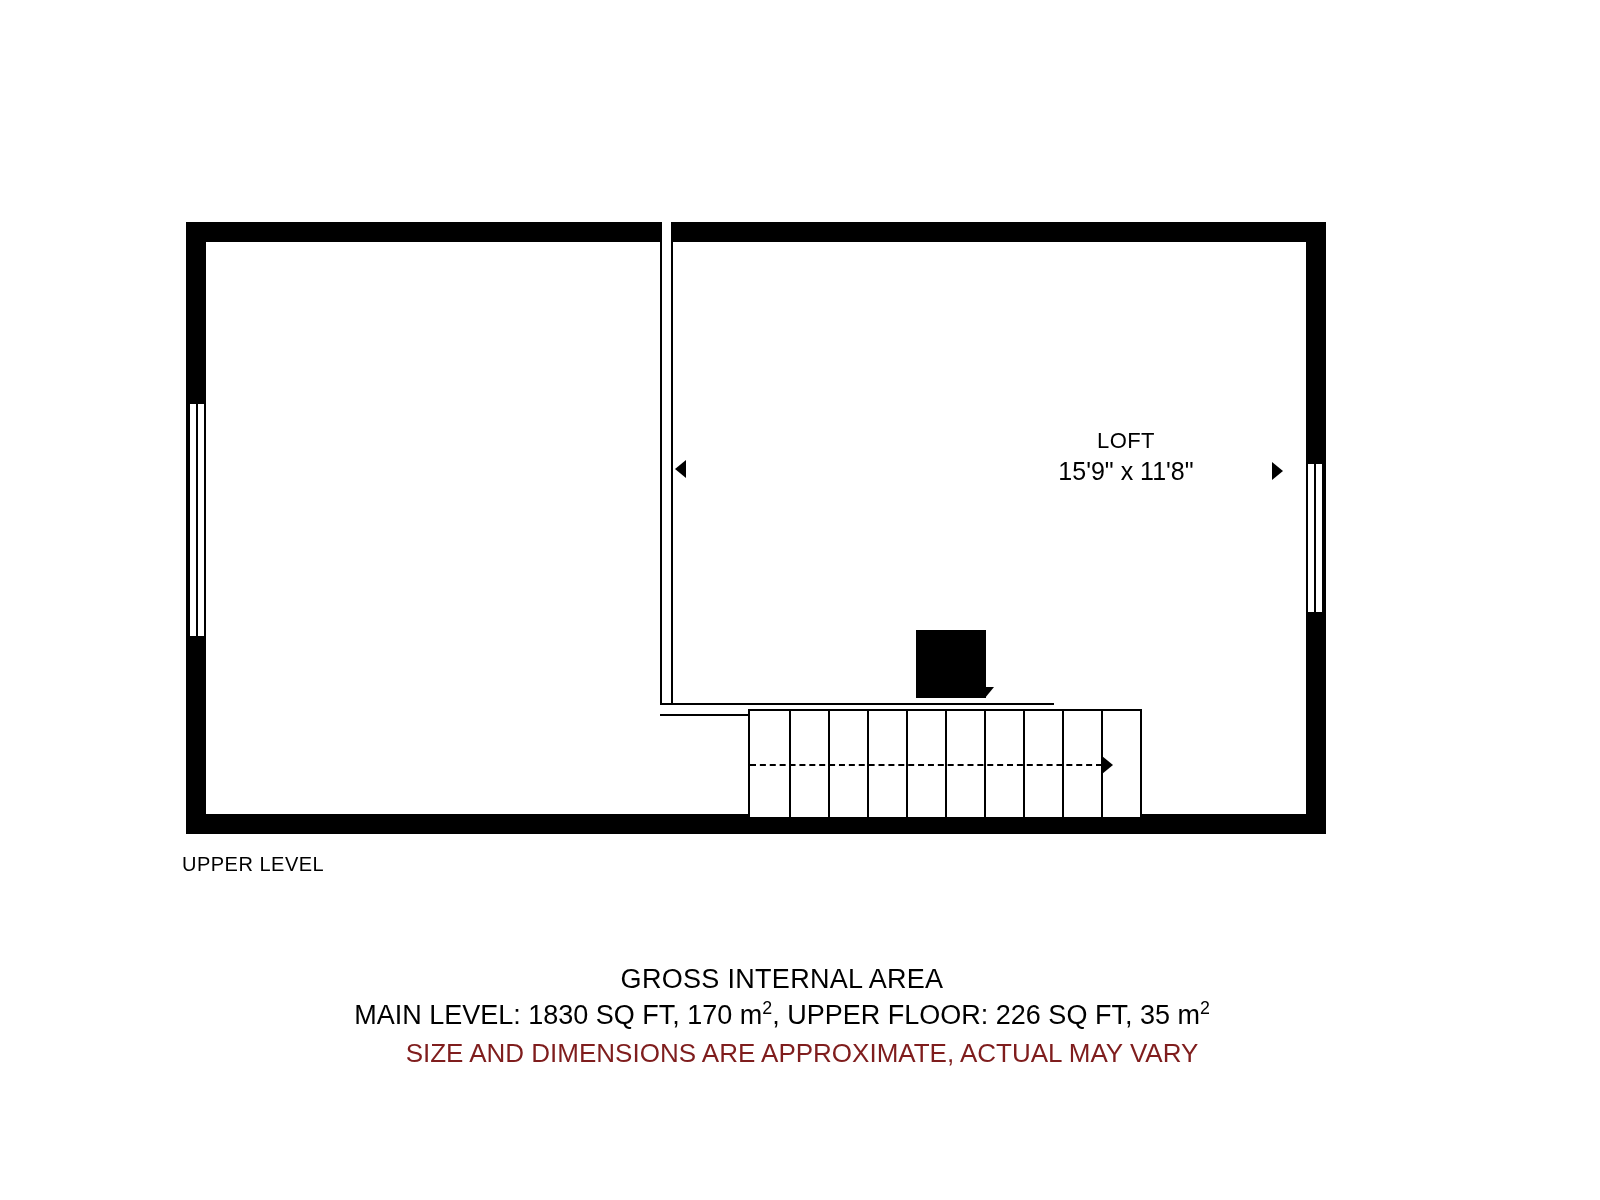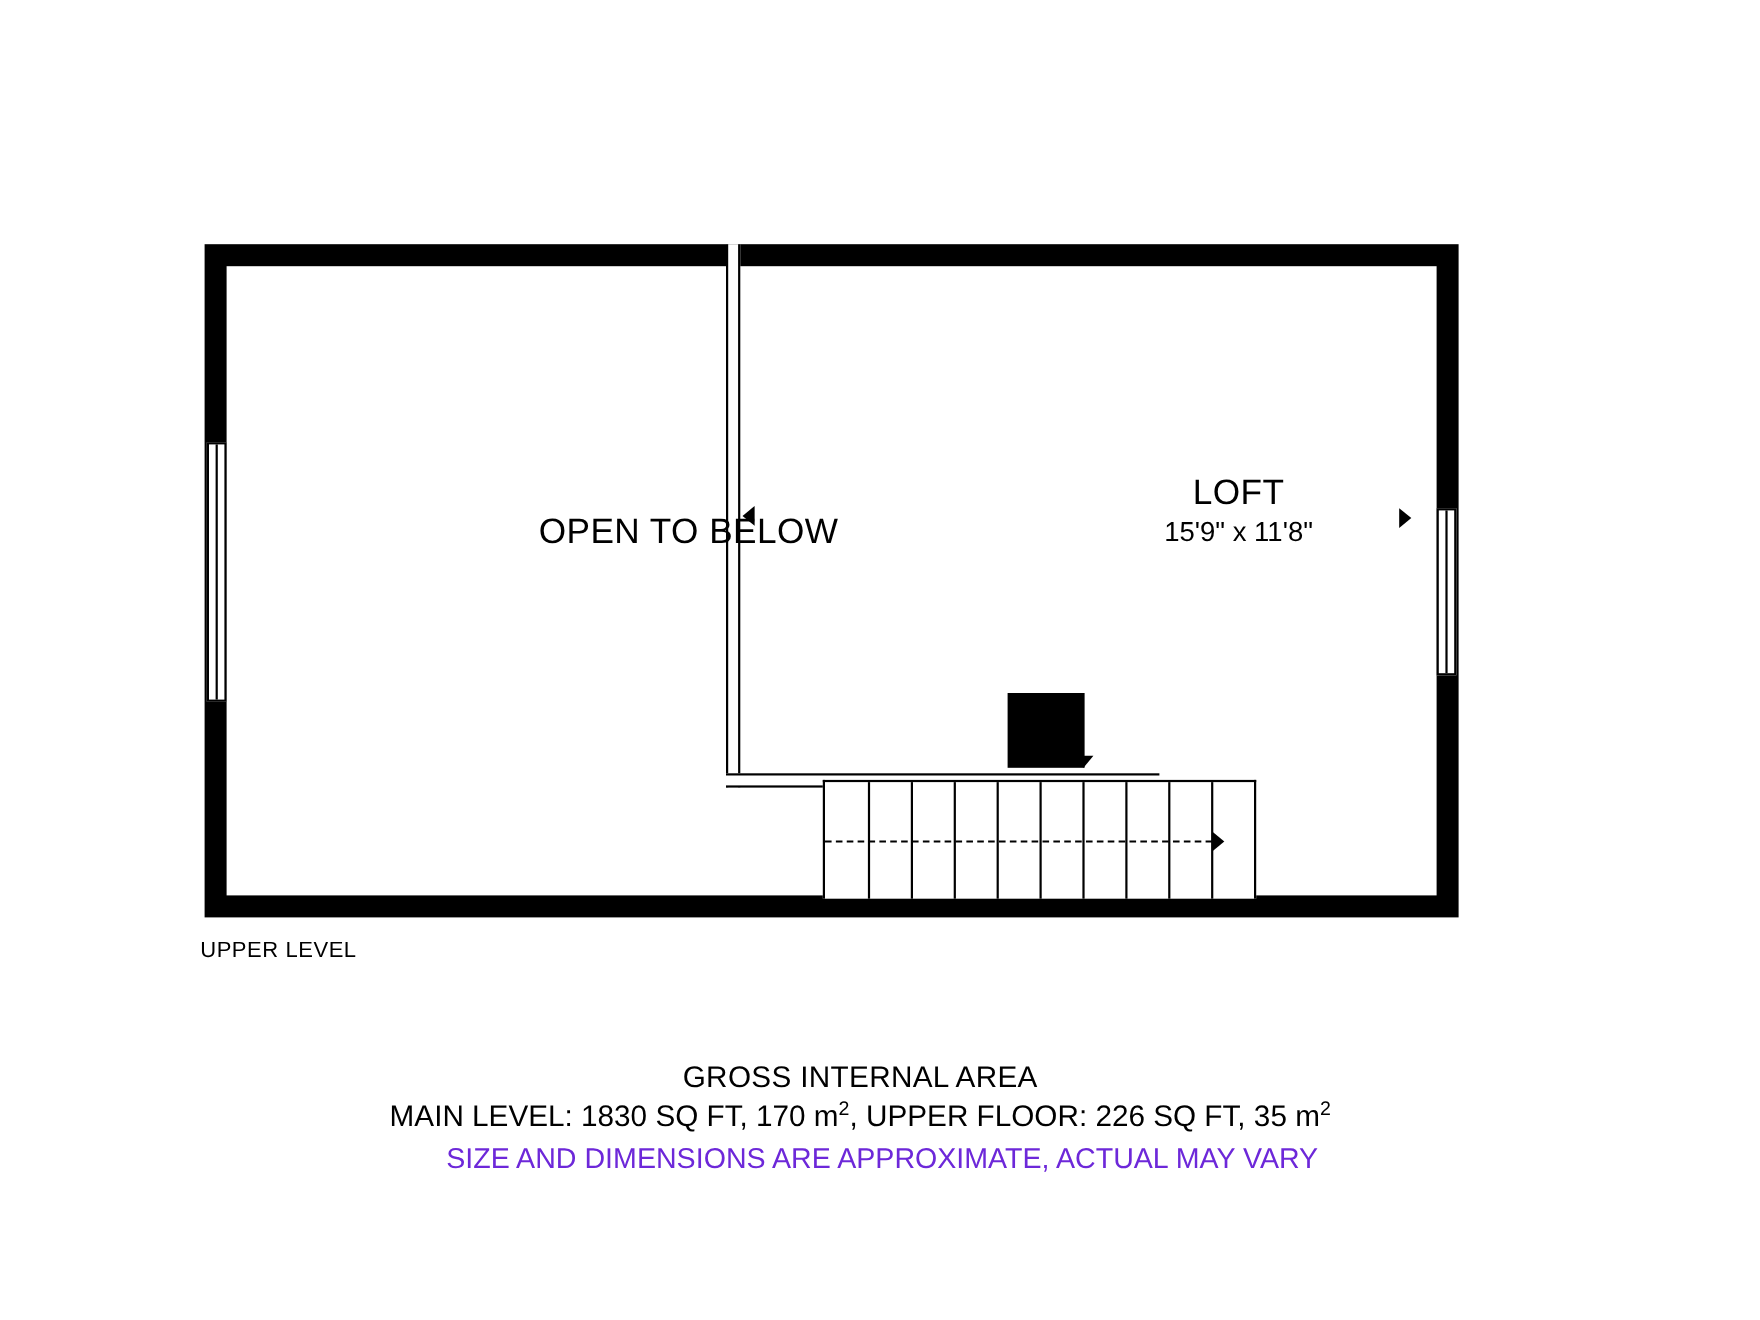--- a/index.html
+++ b/index.html
@@ -154,21 +154,21 @@
   }
 
   
   .room-label {
     position: absolute;
     text-align: center;
     white-space: nowrap;
     line-height: 1.28;
   }
   .room-label .name {
-    font-size: 32px;
+    font-size: 22px;
     letter-spacing: 0.4px;
   }
   .room-label .dims {
     font-size: 25px;
   }
 
   #label-open-below {
     left: 250px;
     top: 241px;
     width: 380px;
@@ -198,21 +198,21 @@
   }
   #summary .line {
     font-size: 27px;
     line-height: 1.33;
     white-space: nowrap;
   }
   #summary .line.title {
     letter-spacing: 0.3px;
   }
   #summary .line.disclaimer {
-    color: #6d28d9;
+    color: #7f1d1d;
     font-size: 26px;
     margin-top: 2px;
     margin-left: 40px;
   }
   sup {
     font-size: 0.66em;
     vertical-align: super;
     line-height: 0;
   }
 </style>
@@ -249,23 +249,20 @@
       <div class="stair-step" style="left:156px;"></div>
       <div class="stair-step" style="left:195px;"></div>
       <div class="stair-step" style="left:234px;"></div>
       <div class="stair-step" style="left:273px;"></div>
       <div class="stair-step" style="left:312px;"></div>
       <div class="stair-step" style="left:351px;"></div>
       <div class="stair-dash"></div>
       <div class="arrow right" style="left:352px; top:45px;"></div>
     </div>
 
-    <div class="room-label" id="label-open-below">
-      <div class="name">OPEN TO BELOW</div>
-    </div>
 
     <div class="room-label" id="label-loft">
       <div class="name">LOFT</div>
       <div class="dims">15'9" x 11'8"</div>
     </div>
 
   </div>
 
   <div id="level-caption">UPPER LEVEL</div>
 

